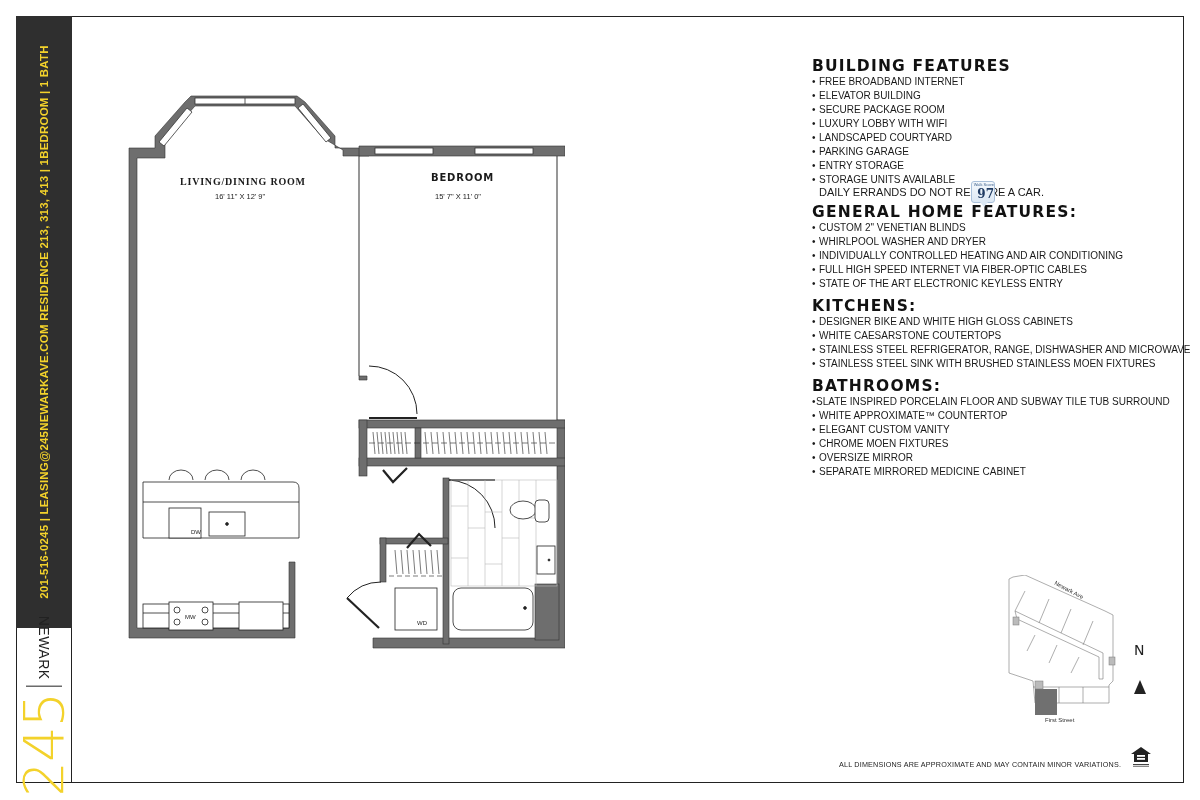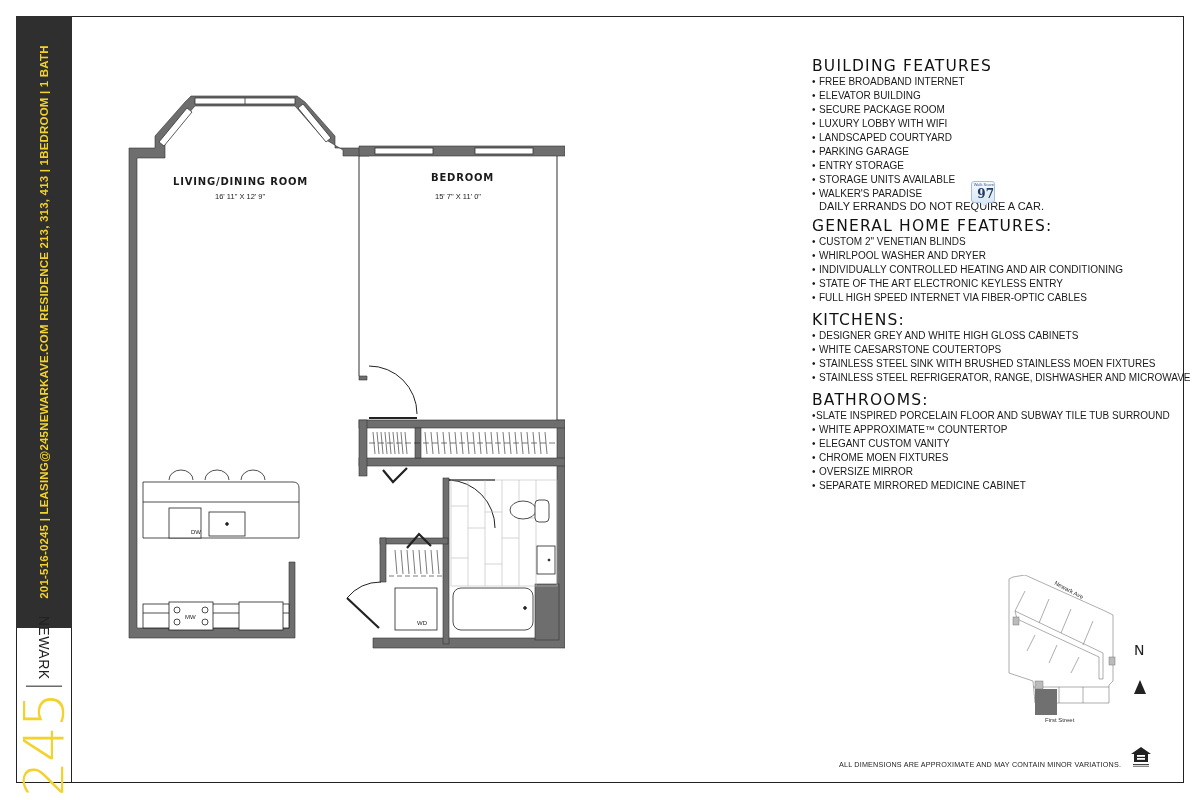--- a/index.html
+++ b/index.html
@@ -11,21 +11,21 @@
   .sidebar { position: absolute; left: 16px; top: 16px; width: 56px; height: 612px; background: #2f2f2f; }
   .sidebar-text { position: absolute; left: 50%; top: 50%; transform: translate(-50%, -50%) rotate(-90deg); white-space: nowrap; color: #f3d22b; font-weight: bold; font-size: 11.5px; letter-spacing: 0.2px; }
 
   .logo-box { position: absolute; left: 16px; top: 628px; width: 56px; height: 155px; border-right: 1.5px solid #222; }
   .logo-inner { position: absolute; left: 50%; top: 50%; transform: translate(-50%, -50%) rotate(-90deg); display: flex; align-items: center; white-space: nowrap; }
   .logo-num { color: #f3d22b; font-family: "DejaVu Sans", sans-serif; font-weight: 300; font-size: 56px; line-height: 1; letter-spacing: -1px; }
   .logo-sep { width: 1.5px; height: 36px; background: #222; margin: 0 6px; }
   .logo-name { color: #222; font-size: 14px; letter-spacing: 0.5px; transform: rotate(180deg); }
 
   .features { position: absolute; left: 812px; top: 57px; width: 360px; }
-  .section-title { font-family: "DejaVu Sans", sans-serif; font-weight: normal; font-size: 15.5px; letter-spacing: 1.2px; color: #111; line-height: 18px; margin-top: 6px; }
+  .section-title { font-family: "DejaVu Sans", sans-serif; font-weight: bold; font-size: 15.5px; letter-spacing: 1.2px; color: #111; line-height: 18px; margin-top: 6px; }
   .section-title:first-child { margin-top: 0; }
   .feature-list { list-style: none; }
   .feature-list li { font-size: 10px; line-height: 14px; color: #1a1a1a; white-space: nowrap; }
   .feature-list li .bullet { display: inline-block; width: 7px; }
   .sub-note { font-size: 11px; line-height: 10px; padding-left: 7px; }
 
   .walkscore { position: absolute; left: 971px; top: 181px; width: 24px; height: 22px; border: 1px solid #a9c0da; border-radius: 3px; background: linear-gradient(#f4f8fc, #dce8f4); text-align: right; }
   .walkscore::after { content: ""; position: absolute; left: 8px; bottom: -5px; border-left: 4px solid transparent; border-right: 4px solid transparent; border-top: 5px solid #dce8f4; }
   .ws-label { display: block; font-size: 4px; line-height: 6px; color: #3b5f8b; }
   .ws-num { display: block; font-size: 12px; line-height: 13px; font-weight: bold; color: #1f3b63; font-family: "DejaVu Serif", serif; }
@@ -145,59 +145,58 @@
       <rect x="44" y="514" width="44" height="28"></rect>
       <circle cx="52" cy="522" r="3" fill="none"></circle>
       <circle cx="80" cy="522" r="3" fill="none"></circle>
       <circle cx="52" cy="534" r="3" fill="none"></circle>
       <circle cx="80" cy="534" r="3" fill="none"></circle>
       <rect x="114" y="514" width="44" height="28"></rect>
       <rect x="270" y="500" width="42" height="42"></rect>
     </g>
   </svg>
 
-  <div class="room-label" style="left:48px; top:88px;">LIVING/DINING ROOM</div>
+  <div class="room-label" style="left:55px; top:88px;font-family:Liberation Serif, serif;">LIVING/DINING ROOM</div>
   <div class="room-dim" style="left:90px; top:104px;">16' 11" X 12' 9"</div>
   <div class="room-label" style="left:306px; top:84px;">BEDROOM</div>
   <div class="room-dim" style="left:310px; top:104px;">15' 7" X 11' 0"</div>
   <div class="appl-label" style="left:66px; top:441px;">DW</div>
   <div class="appl-label" style="left:60px; top:526px;">MW</div>
   <div class="appl-label" style="left:292px; top:532px;">WD</div>
 </div>
 
 <div class="features">
   <div class="section-title">BUILDING FEATURES</div>
   <ul class="feature-list">
     <li><span class="bullet">•</span><span>FREE BROADBAND INTERNET</span></li>
     <li><span class="bullet">•</span><span>ELEVATOR BUILDING</span></li>
     <li><span class="bullet">•</span><span>SECURE PACKAGE ROOM</span></li>
     <li><span class="bullet">•</span><span>LUXURY LOBBY WITH WIFI</span></li>
     <li><span class="bullet">•</span><span>LANDSCAPED COURTYARD</span></li>
     <li><span class="bullet">•</span><span>PARKING GARAGE</span></li>
     <li><span class="bullet">•</span><span>ENTRY STORAGE</span></li>
     <li><span class="bullet">•</span><span>STORAGE UNITS AVAILABLE</span></li>
-    <li><span class="bullet">•</span><span>WALKER'S PARADISE</span></li>
   </ul>
   <div class="sub-note">DAILY ERRANDS DO NOT REQUIRE A CAR.</div>
 
   <div class="section-title">GENERAL HOME FEATURES:</div>
   <ul class="feature-list">
     <li><span class="bullet">•</span><span>CUSTOM 2" VENETIAN BLINDS</span></li>
     <li><span class="bullet">•</span><span>WHIRLPOOL WASHER AND DRYER</span></li>
     <li><span class="bullet">•</span><span>INDIVIDUALLY CONTROLLED HEATING AND AIR CONDITIONING</span></li>
+    <li><span class="bullet">•</span><span>FULL HIGH SPEED INTERNET VIA FIBER-OPTIC CABLES</span></li>
     <li><span class="bullet">•</span><span>STATE OF THE ART ELECTRONIC KEYLESS ENTRY</span></li>
-    <li><span class="bullet">•</span><span>FULL HIGH SPEED INTERNET VIA FIBER-OPTIC CABLES</span></li>
   </ul>
 
   <div class="section-title">KITCHENS:</div>
   <ul class="feature-list">
-    <li><span class="bullet">•</span><span>DESIGNER GREY AND WHITE HIGH GLOSS CABINETS</span></li>
+    <li><span class="bullet">•</span><span>DESIGNER BIKE AND WHITE HIGH GLOSS CABINETS</span></li>
     <li><span class="bullet">•</span><span>WHITE CAESARSTONE COUTERTOPS</span></li>
+    <li><span class="bullet">•</span><span>STAINLESS STEEL REFRIGERATOR, RANGE, DISHWASHER AND MICROWAVE</span></li>
     <li><span class="bullet">•</span><span>STAINLESS STEEL SINK WITH BRUSHED STAINLESS MOEN FIXTURES</span></li>
-    <li><span class="bullet">•</span><span>STAINLESS STEEL REFRIGERATOR, RANGE, DISHWASHER AND MICROWAVE</span></li>
   </ul>
 
   <div class="section-title">BATHROOMS:</div>
   <ul class="feature-list">
     <li><span class="bullet" style="width:4px">•</span><span>SLATE INSPIRED PORCELAIN FLOOR AND SUBWAY TILE TUB SURROUND</span></li>
     <li><span class="bullet">•</span><span>WHITE APPROXIMATE™ COUNTERTOP</span></li>
     <li><span class="bullet">•</span><span>ELEGANT CUSTOM VANITY</span></li>
     <li><span class="bullet">•</span><span>CHROME MOEN FIXTURES</span></li>
     <li><span class="bullet">•</span><span>OVERSIZE MIRROR</span></li>
     <li><span class="bullet">•</span><span>SEPARATE MIRRORED MEDICINE CABINET</span></li>

